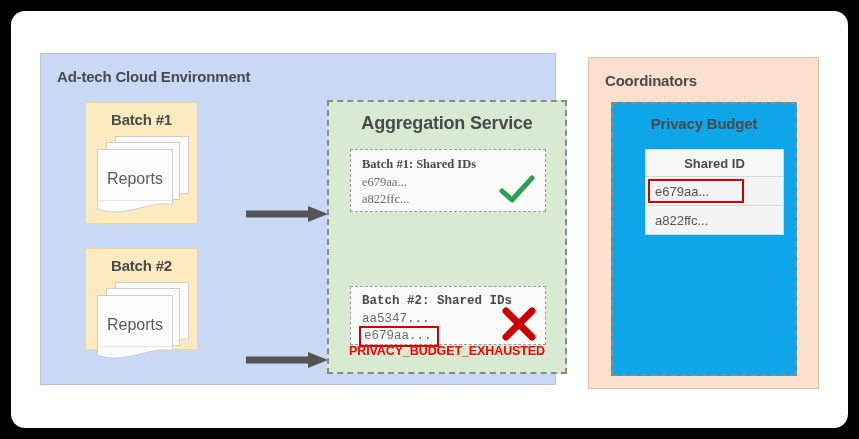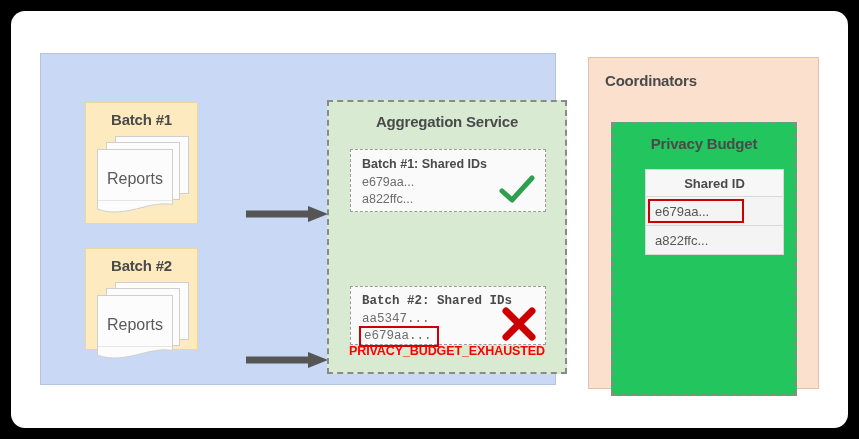--- a/index.html
+++ b/index.html
@@ -124,36 +124,36 @@
     height: 274px;
     background: #d9ead3;
     border: 2px dashed #8a8a8a;
     box-sizing: border-box;
   }
   #agg-title {
     position: absolute;
     left: 0; right: 0;
     top: 11px;
     text-align: center;
-    font-size: 15px;
+    font-size: 18px;
     font-weight: bold;
     color: #4a4a4a;
     letter-spacing: -0.2px;
   }
 
   
   .id-card {
     position: absolute;
     left: 21px;
     width: 196px;
     background: #fafafa;
     border: 1px dashed #9a9a9a;
     box-sizing: border-box;
   }
-  #idcard1 { top: 47px;  height: 63px; }
+  #idcard1 { top: 47px;  height: 63px; font-family: Liberation Serif, serif; }
   #idcard2 { top: 184px; height: 59px; font-family: Liberation Mono, monospace; }
 
   .id-card-title {
     position: absolute;
     left: 11px;
     top: 7px;
     font-size: 12.5px;
     font-weight: bold;
     color: #4a4a4a;
   }
@@ -222,24 +222,23 @@
     color: #4a4a4a;
     letter-spacing: -0.2px;
   }
 
   #pbudget-panel {
     position: absolute;
     left: 22px;
     top: 44px;
     width: 186px;
     height: 274px;
-    background: #22c55e;
+    background: #0ea5e9;
     border: 2px dashed #8a8a8a;
     box-sizing: border-box;
-    margin-top: 20px;
   }
   #pbudget-title {
     position: absolute;
     left: 0; right: 0;
     top: 11px;
     text-align: center;
     font-size: 15px;
     font-weight: bold;
     color: #4a4a4a;
     letter-spacing: -0.2px;
@@ -289,20 +288,21 @@
     align-items: center;
     padding-left: 5px;
   }
 </style>
 </head>
 <body>
 
 <div id="canvas">
 
   <div id="adtech-panel">
+    <div id="adtech-title">Ad-tech Cloud Environment</div>
 
     <div id="batch1-card" class="batch-card">
       <div class="batch-label">Batch #1</div>
       <div class="doc-stack">
         <div class="doc doc-back2"></div>
         <div class="doc doc-back1"></div>
         <div class="doc doc-front"></div>
         <svg class="doc-wave" viewBox="0 0 76 14" preserveAspectRatio="none">
           <path d="M0.5,0 L0.5,9 C14,14.5 30,11.5 45,7.5 C58,4 68,3 75.5,4.5 L75.5,0 Z" fill="#fcfcfc" stroke="#cfcfcf" stroke-width="1"></path>
         </svg>

